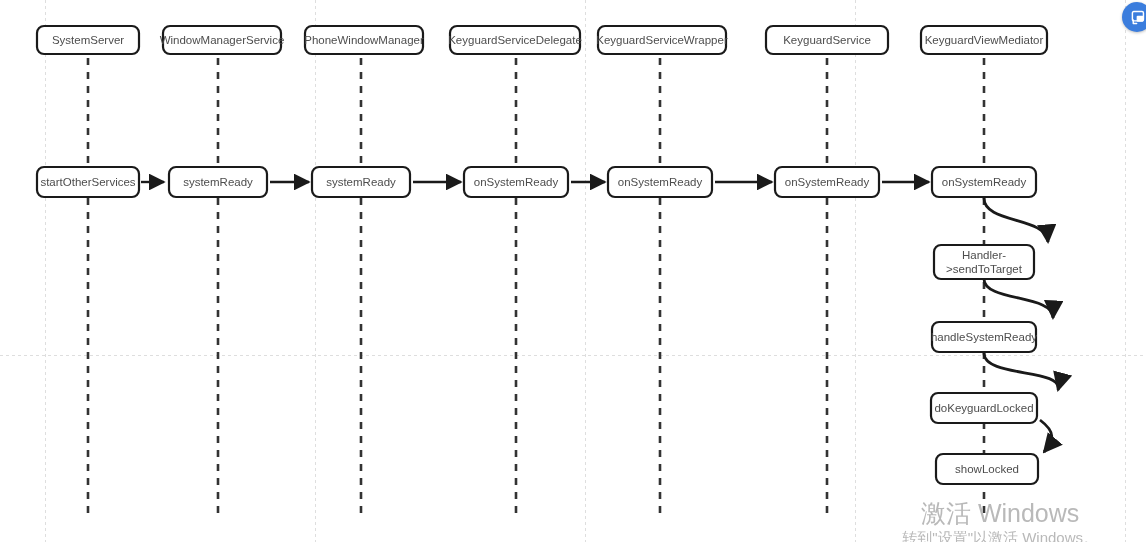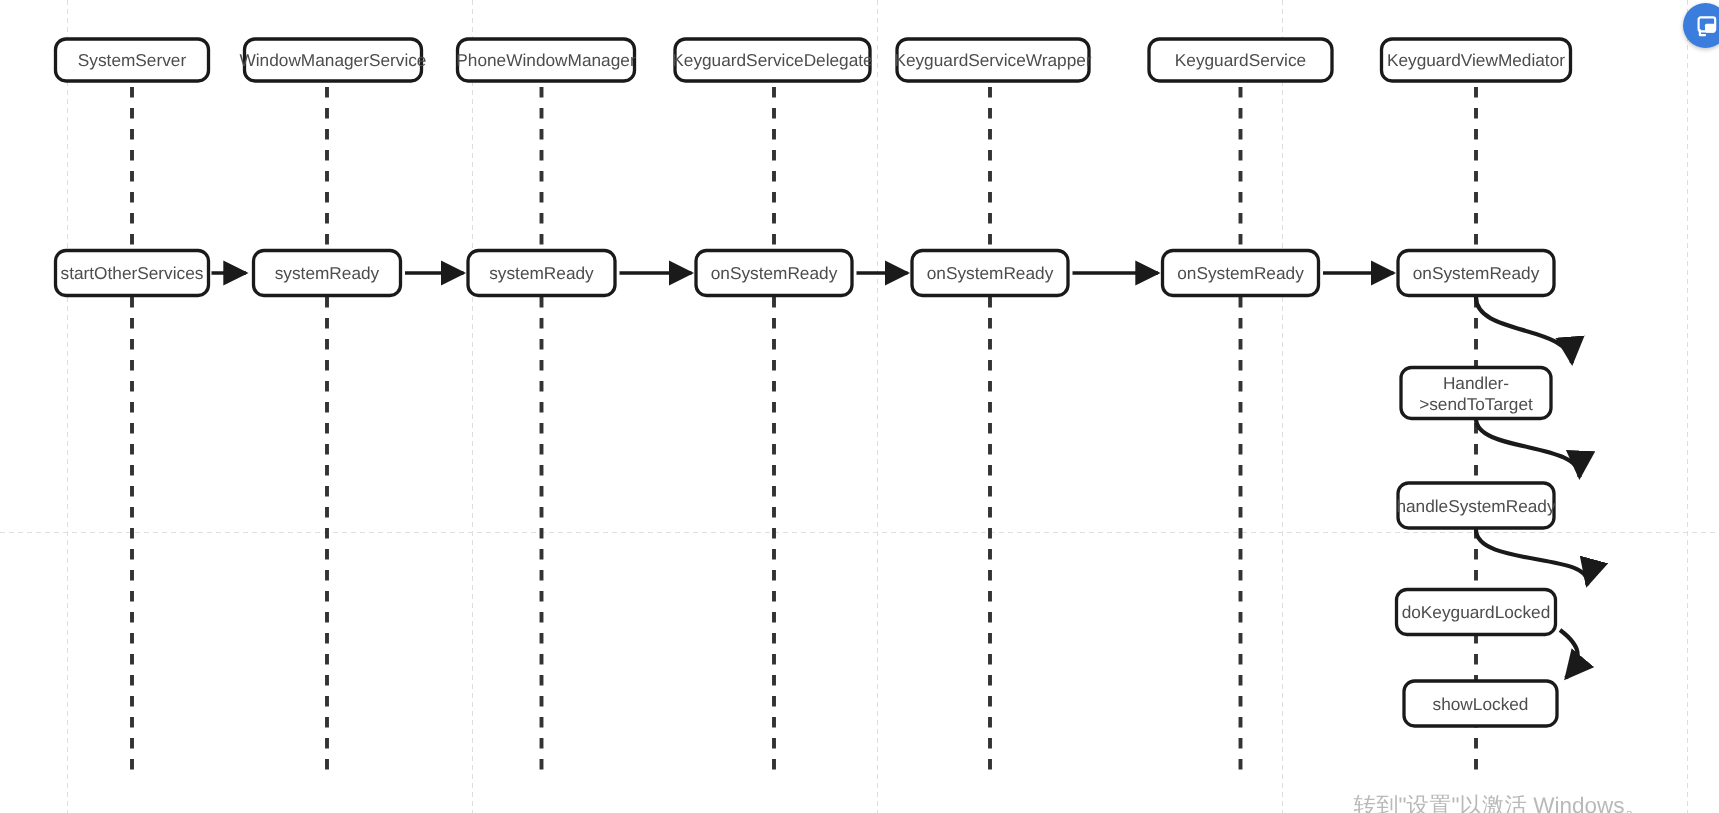--- a/index.html
+++ b/index.html
@@ -218,20 +218,21 @@
       <text class="node-label" x="984" y="409">doKeyguardLocked</text>
     </g>
     <g>
       <rect class="node-box" x="936" y="454" width="102" height="30" rx="7" ry="7"></rect>
       <text class="node-label" x="987" y="470">showLocked</text>
     </g>
   </g>
 </svg>
 
 <div class="watermark">
+  <div class="watermark-title">激活 Windows</div>
   <div class="watermark-sub">转到"设置"以激活 Windows。</div>
 </div>
 
 <div class="float-button">
   <svg width="17" height="17" viewBox="0 0 20 20">
     <rect x="4" y="3" width="13" height="11" rx="1.6" fill="none" stroke="#ffffff" stroke-width="1.7"></rect>
     <rect x="9" y="8" width="8" height="7" rx="1.2" fill="#ffffff"></rect>
     <path d="M 5 13 L 5 17 L 9 17" fill="none" stroke="#ffffff" stroke-width="1.7" stroke-linecap="round" stroke-linejoin="round"></path>
   </svg>
 </div>

